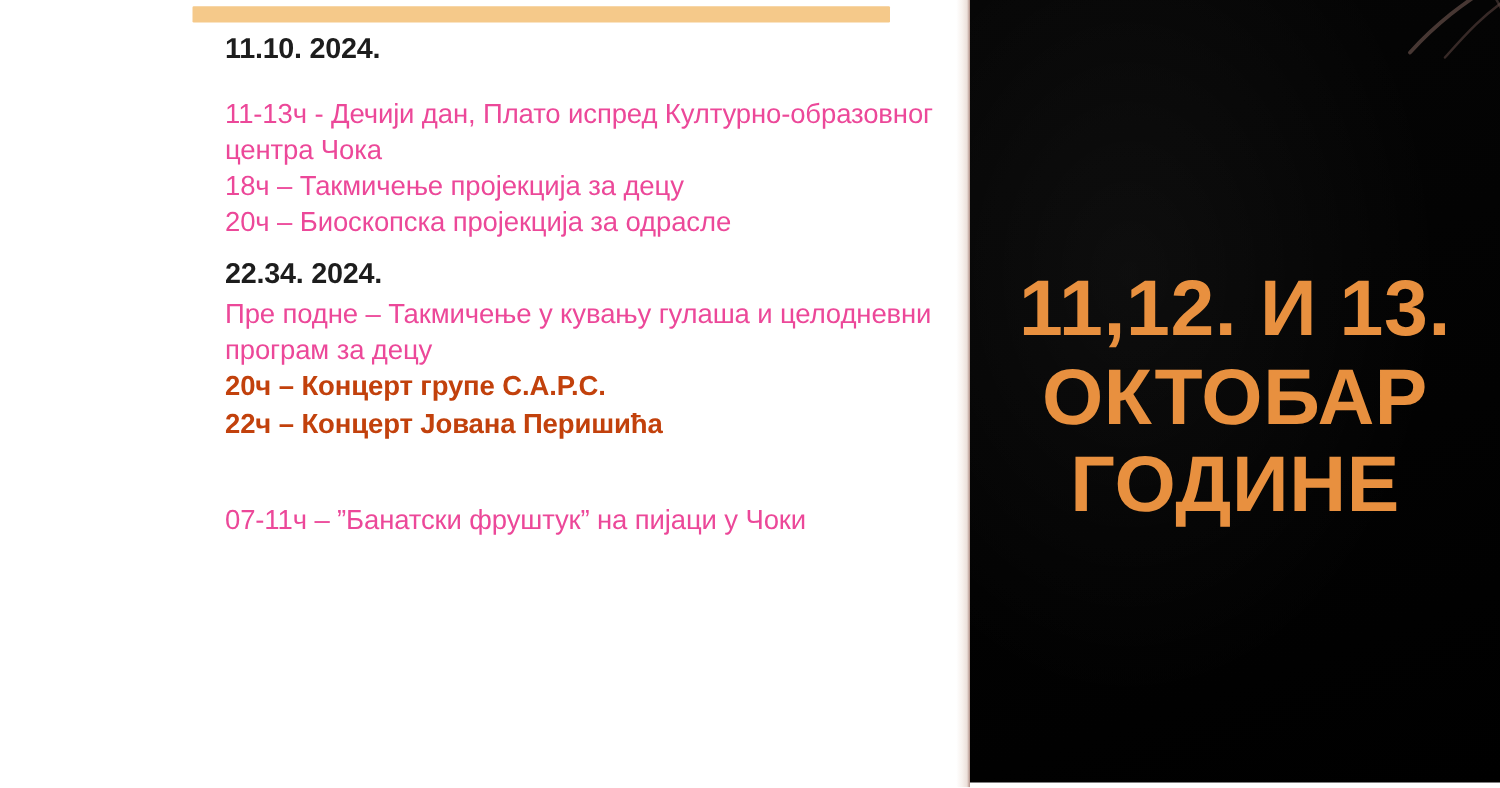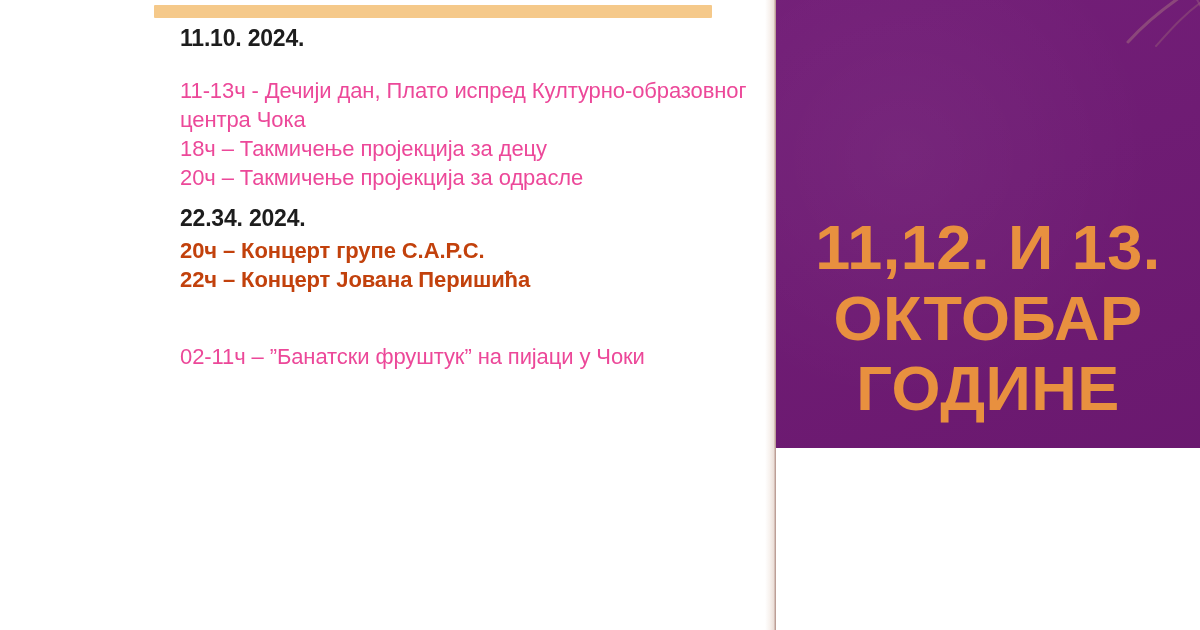--- a/index.html
+++ b/index.html
@@ -85,22 +85,22 @@
   .gap-md  { height: 14px; }
   .gap-sm  { height: 6px;  }
   .gap-xl  { height: 34px; }
 
   
   #right-panel {
     position: absolute;
     left: 776px;
     top: 0;
     width: 424px;
-    height: 448px;
-    background: #701a75;
+    height: 626px;
+    background: #000000;
     overflow: hidden;
   }
   #right-panel::before {
     content: "";
     position: absolute;
     inset: 0;
     background:
       radial-gradient(ellipse at 30% 35%, rgba(255,255,255,0.045) 0%, rgba(255,255,255,0) 60%),
       linear-gradient(160deg, rgba(255,255,255,0.02) 0%, rgba(0,0,0,0.05) 100%);
     pointer-events: none;
@@ -140,33 +140,34 @@
   <div id="left-panel">
 
     <div id="accent-bar"></div>
 
     <div id="program">
 
       <div class="day-head">11.10. 2024.</div>
       <div class="gap-lg"></div>
       <div class="entry">11-13ч - Дечији дан, Плато испред Културно-образовног центра Чока</div>
       <div class="entry">18ч – Такмичење пројекција за децу</div>
-      <div class="entry">20ч – Такмичење пројекција за одрасле</div>
+      <div class="entry">20ч – Биоскопска пројекција за одрасле</div>
 
       <div class="gap-md"></div>
 
       <div class="day-head">22.34. 2024.</div>
       <div class="gap-sm"></div>
+      <div class="entry">Пре подне – Такмичење у кувању гулаша и целодневни програм за децу</div>
       <div class="entry highlight">20ч – Концерт групе С.А.Р.С.</div>
       <div class="entry highlight">22ч – Концерт Јована Перишића</div>
 
       <div class="gap-xl"></div>
 
       <div class="gap-md"></div>
-      <div class="entry">02-11ч – ”Банатски фруштук” на пијаци у Чоки</div>
+      <div class="entry">07-11ч – ”Банатски фруштук” на пијаци у Чоки</div>
 
     </div>
   </div>
 
   <div id="panel-seam"></div>
 
   <div id="right-panel">
 
     <svg id="corner-streak" viewBox="0 0 92 72" fill="none" xmlns="http://www.w3.org/2000/svg" aria-hidden="true">
       <path d="M6 66 C 26 44, 48 26, 82 6" stroke="#b78d83" stroke-width="3" stroke-linecap="round" opacity="0.75"></path>

